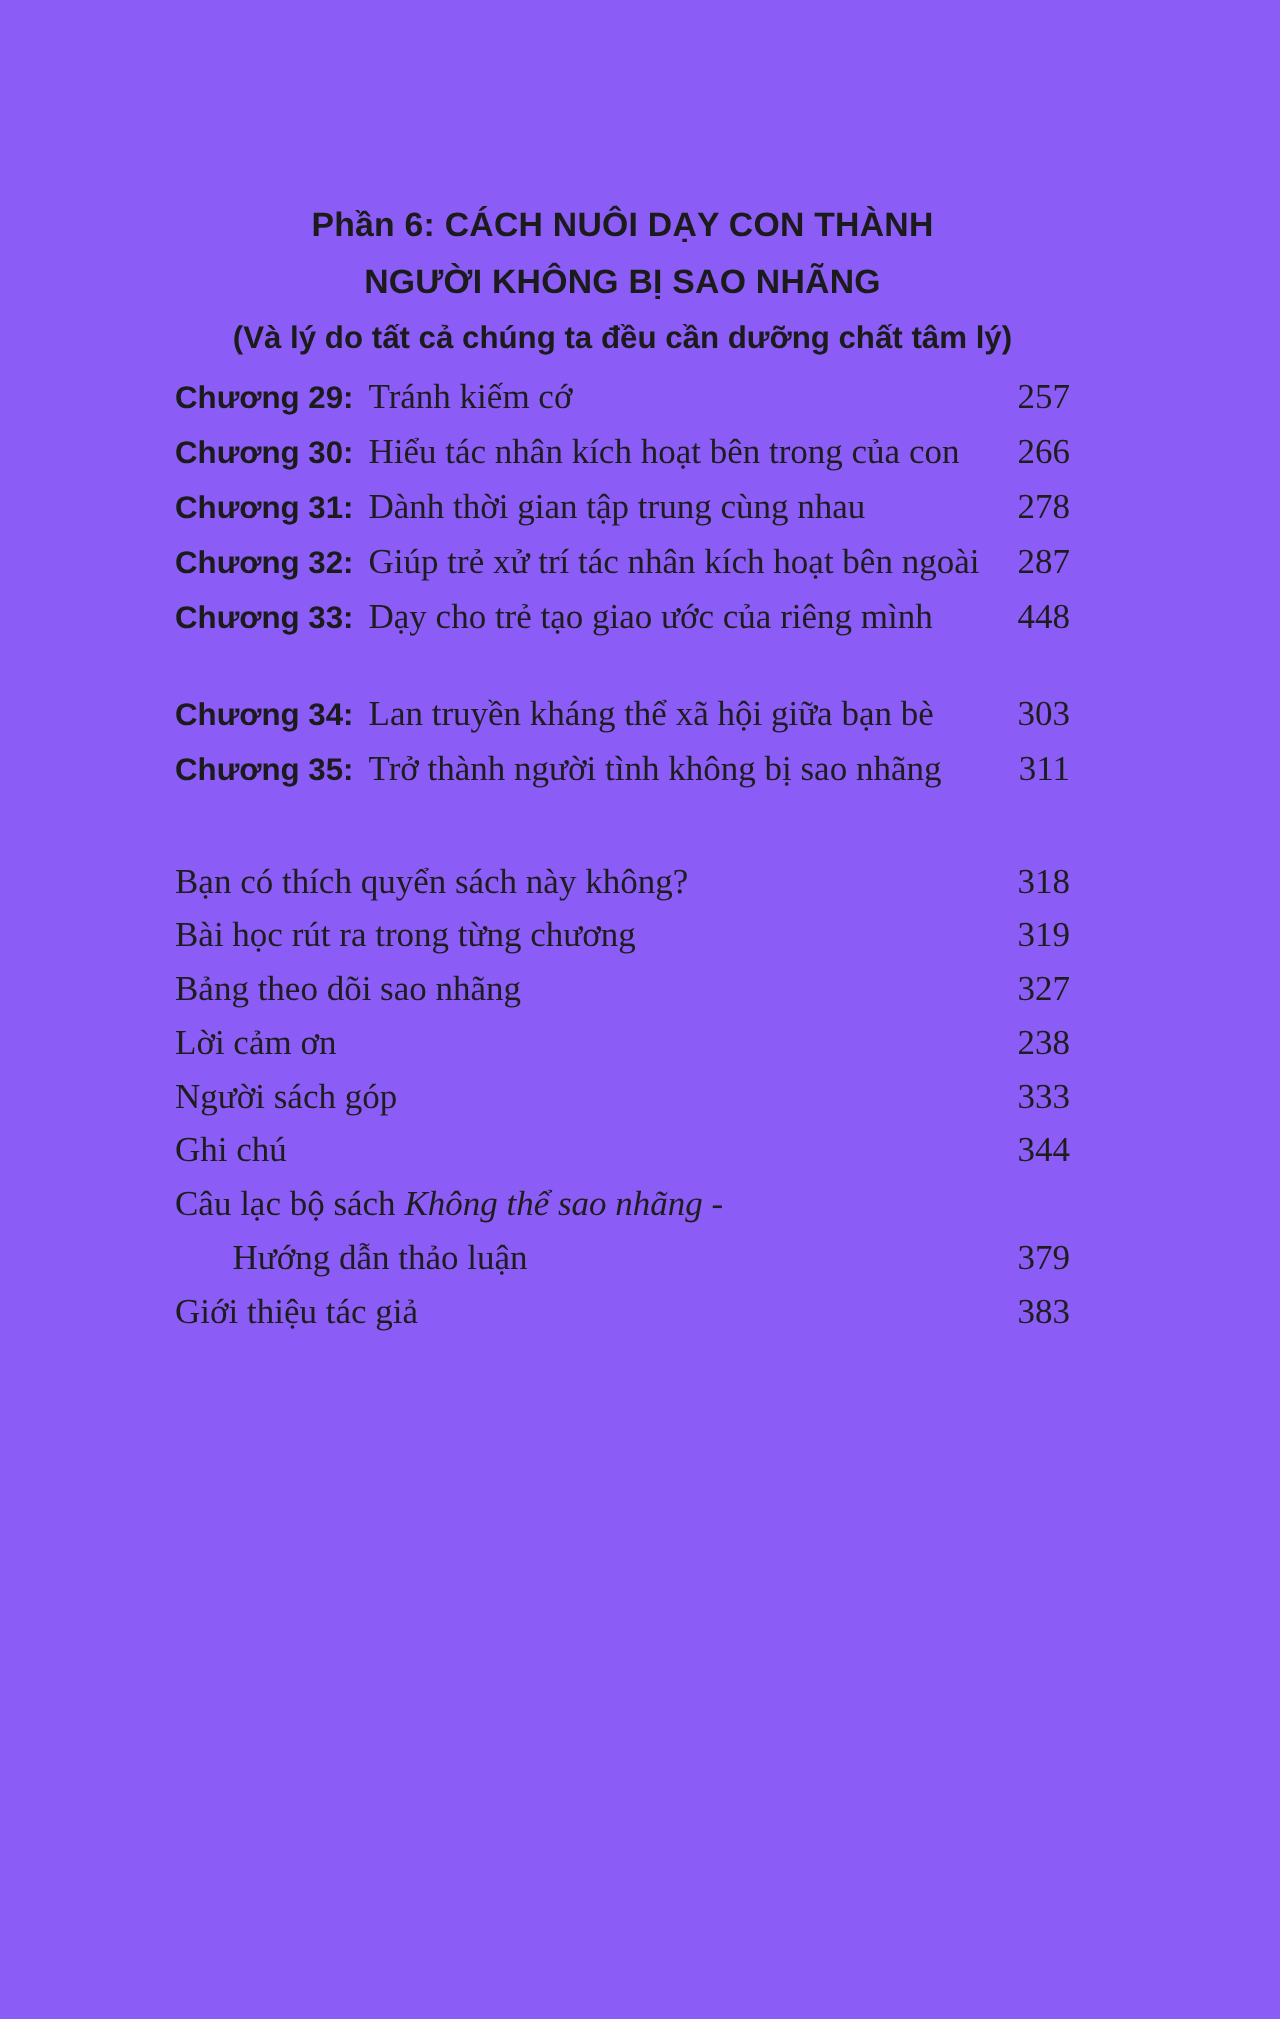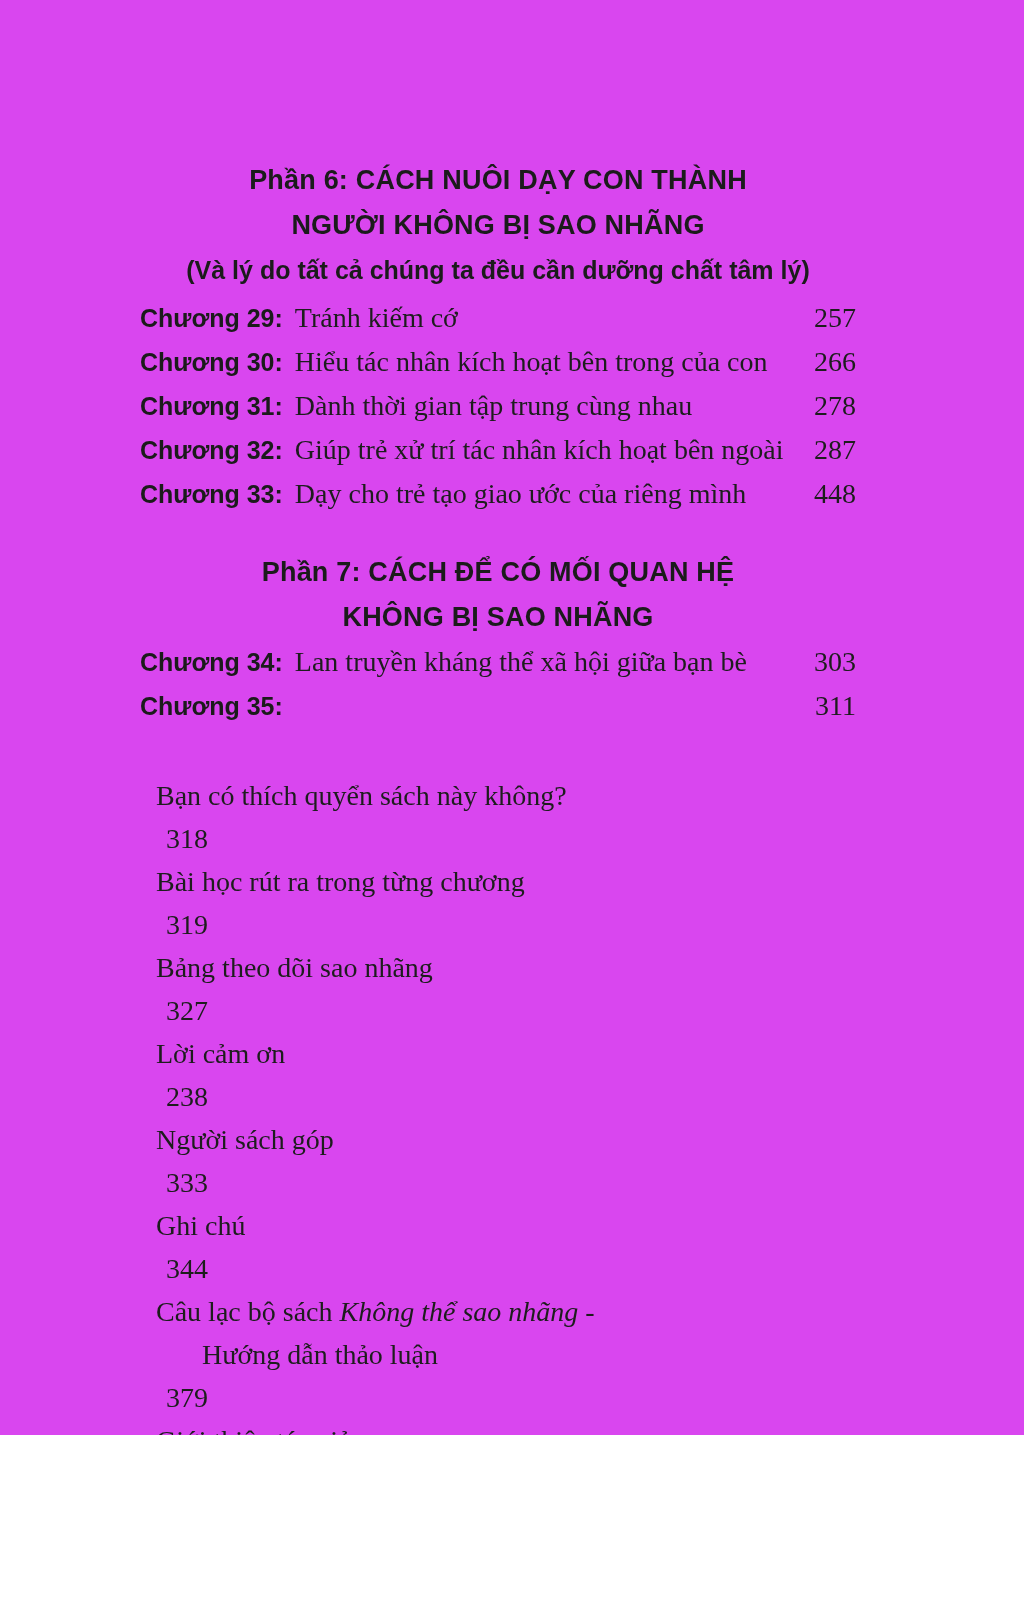--- a/index.html
+++ b/index.html
@@ -1,21 +1,21 @@
 <!DOCTYPE html>
 <html><head>
 <meta charset="utf-8">
 <style>
   * { box-sizing: border-box; }
   html, body { margin: 0; padding: 0; background: #ffffff; }
   .page {
     position: relative;
     width: 1024px;
-    height: 1435px;
-    background: #d946ef;
+    height: 1615px;
+    background: #8b5cf6;
     color: #1d1d1d;
     font-family: "Liberation Serif", "DejaVu Serif", serif;
     overflow: hidden;
   }
   .content {
     position: absolute;
     left: 140px;
     top: 158px;
     width: 716px;
   }
@@ -55,21 +55,21 @@
     color: #1b1b1b;
   }
   .entry-title { flex: 1 1 auto; min-width: 0; }
   .entry-page {
     margin-left: 16px;
     white-space: nowrap;
     text-align: right;
     min-width: 52px;
   }
   .back-matter { margin-top: 46px; }
-  .bm-entry { line-height: 43px; flex-direction: column; }
+  .bm-entry { line-height: 43px; }
   .bm-entry.indent .entry-title { padding-left: 46px; }
   .italic { font-style: italic; }
 </style>
 </head>
 <body>
 
 <div class="page">
   <div class="content" id="content">
       <div class="section">
         <div class="section-heading">
@@ -97,31 +97,28 @@
           <span class="entry-title">Giúp trẻ xử trí tác nhân kích hoạt bên ngoài</span>
           <span class="entry-page">287</span>
         </div>
         <div class="entry">
           <span class="entry-label">Chương 33:</span>
           <span class="entry-title">Dạy cho trẻ tạo giao ước của riêng mình</span>
           <span class="entry-page">448</span>
         </div>
       </div>
       <div class="section">
-        <div class="section-heading">
-          <div class="heading-line">Phần 7: CÁCH ĐỂ CÓ MỐI QUAN HỆ</div>
-          <div class="heading-line">KHÔNG BỊ SAO NHÃNG</div>
-        </div>
         <div class="entry">
           <span class="entry-label">Chương 34:</span>
           <span class="entry-title">Lan truyền kháng thể xã hội giữa bạn bè</span>
           <span class="entry-page">303</span>
         </div>
         <div class="entry">
           <span class="entry-label">Chương 35:</span>
+          <span class="entry-title">Trở thành người tình không bị sao nhãng</span>
           <span class="entry-page">311</span>
         </div>
       </div>
       <div class="back-matter">
         <div class="entry bm-entry">
           <span class="entry-title"><span class="normal">Bạn có thích quyển sách này không?</span></span>
           <span class="entry-page">318</span>
         </div>
         <div class="entry bm-entry">
           <span class="entry-title"><span class="normal">Bài học rút ra trong từng chương</span></span>

